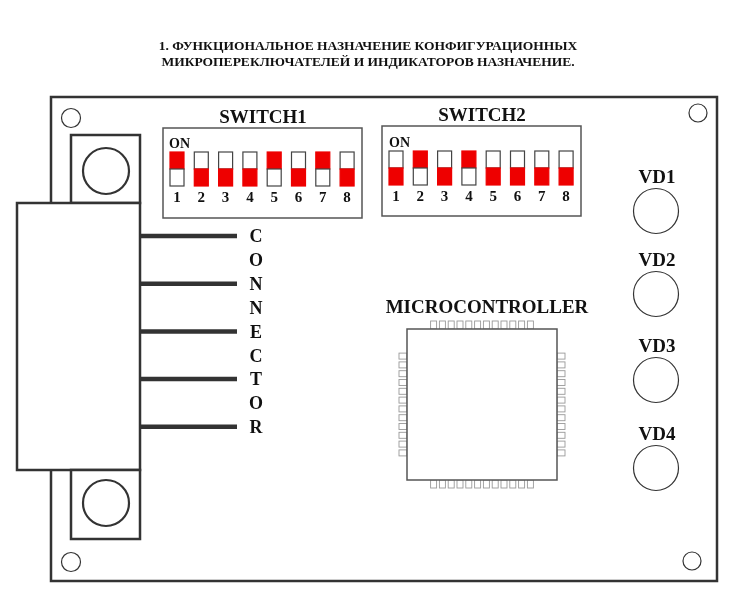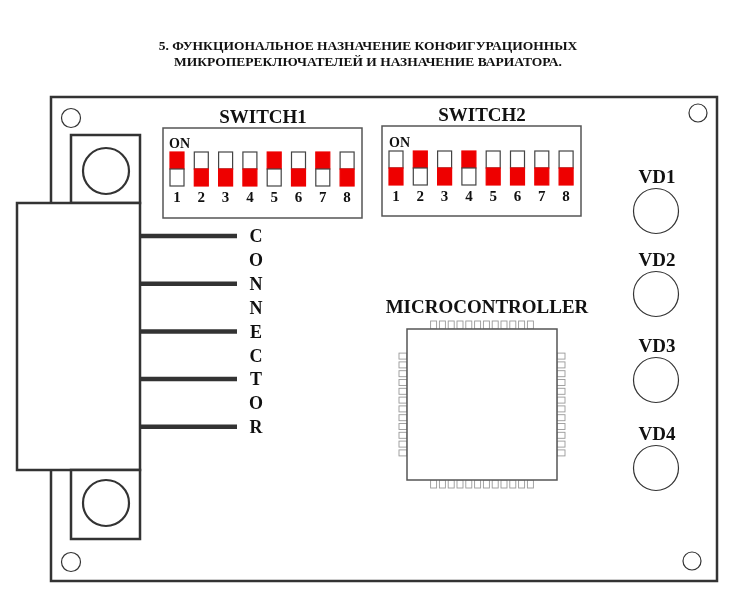--- a/index.html
+++ b/index.html
@@ -8,22 +8,22 @@
     .title { position: absolute; left: 0; width: 736px; text-align: center;
              font-weight: bold; font-size: 13.5px; color: #111; line-height: 16px; }
     .title.l1 { top: 38px; }
     .title.l2 { top: 54px; }
     svg { position: absolute; left: 0; top: 0; }
     .lbl { font-family: "Liberation Serif", "DejaVu Serif", serif; font-weight: bold; fill: #111; }
   </style>
 </head>
 <body>
 
-<div class="title l1">5. ФУНКЦИОНАЛЬНОЕ НАЗНАЧЕНИЕ КОНФИГУРАЦИОННЫХ</div>
-<div class="title l2">МИКРОПЕРЕКЛЮЧАТЕЛЕЙ И НАЗНАЧЕНИЕ ВАРИАТОРА.</div>
+<div class="title l1">1. ФУНКЦИОНАЛЬНОЕ НАЗНАЧЕНИЕ КОНФИГУРАЦИОННЫХ</div>
+<div class="title l2">МИКРОПЕРЕКЛЮЧАТЕЛЕЙ И ИНДИКАТОРОВ НАЗНАЧЕНИЕ.</div>
 
 <svg id="board" width="736" height="593" viewBox="0 0 736 593">
 
   <rect x="51" y="97" width="666" height="484" fill="#fff" stroke="#333" stroke-width="2.5"></rect>
 
   <circle cx="71" cy="118" r="9.5" fill="none" stroke="#333" stroke-width="1.2"></circle>
   <circle cx="698" cy="113" r="9" fill="none" stroke="#333" stroke-width="1.2"></circle>
   <circle cx="71" cy="562" r="9.5" fill="none" stroke="#333" stroke-width="1.2"></circle>
   <circle cx="692" cy="561" r="9" fill="none" stroke="#333" stroke-width="1.2"></circle>
 

